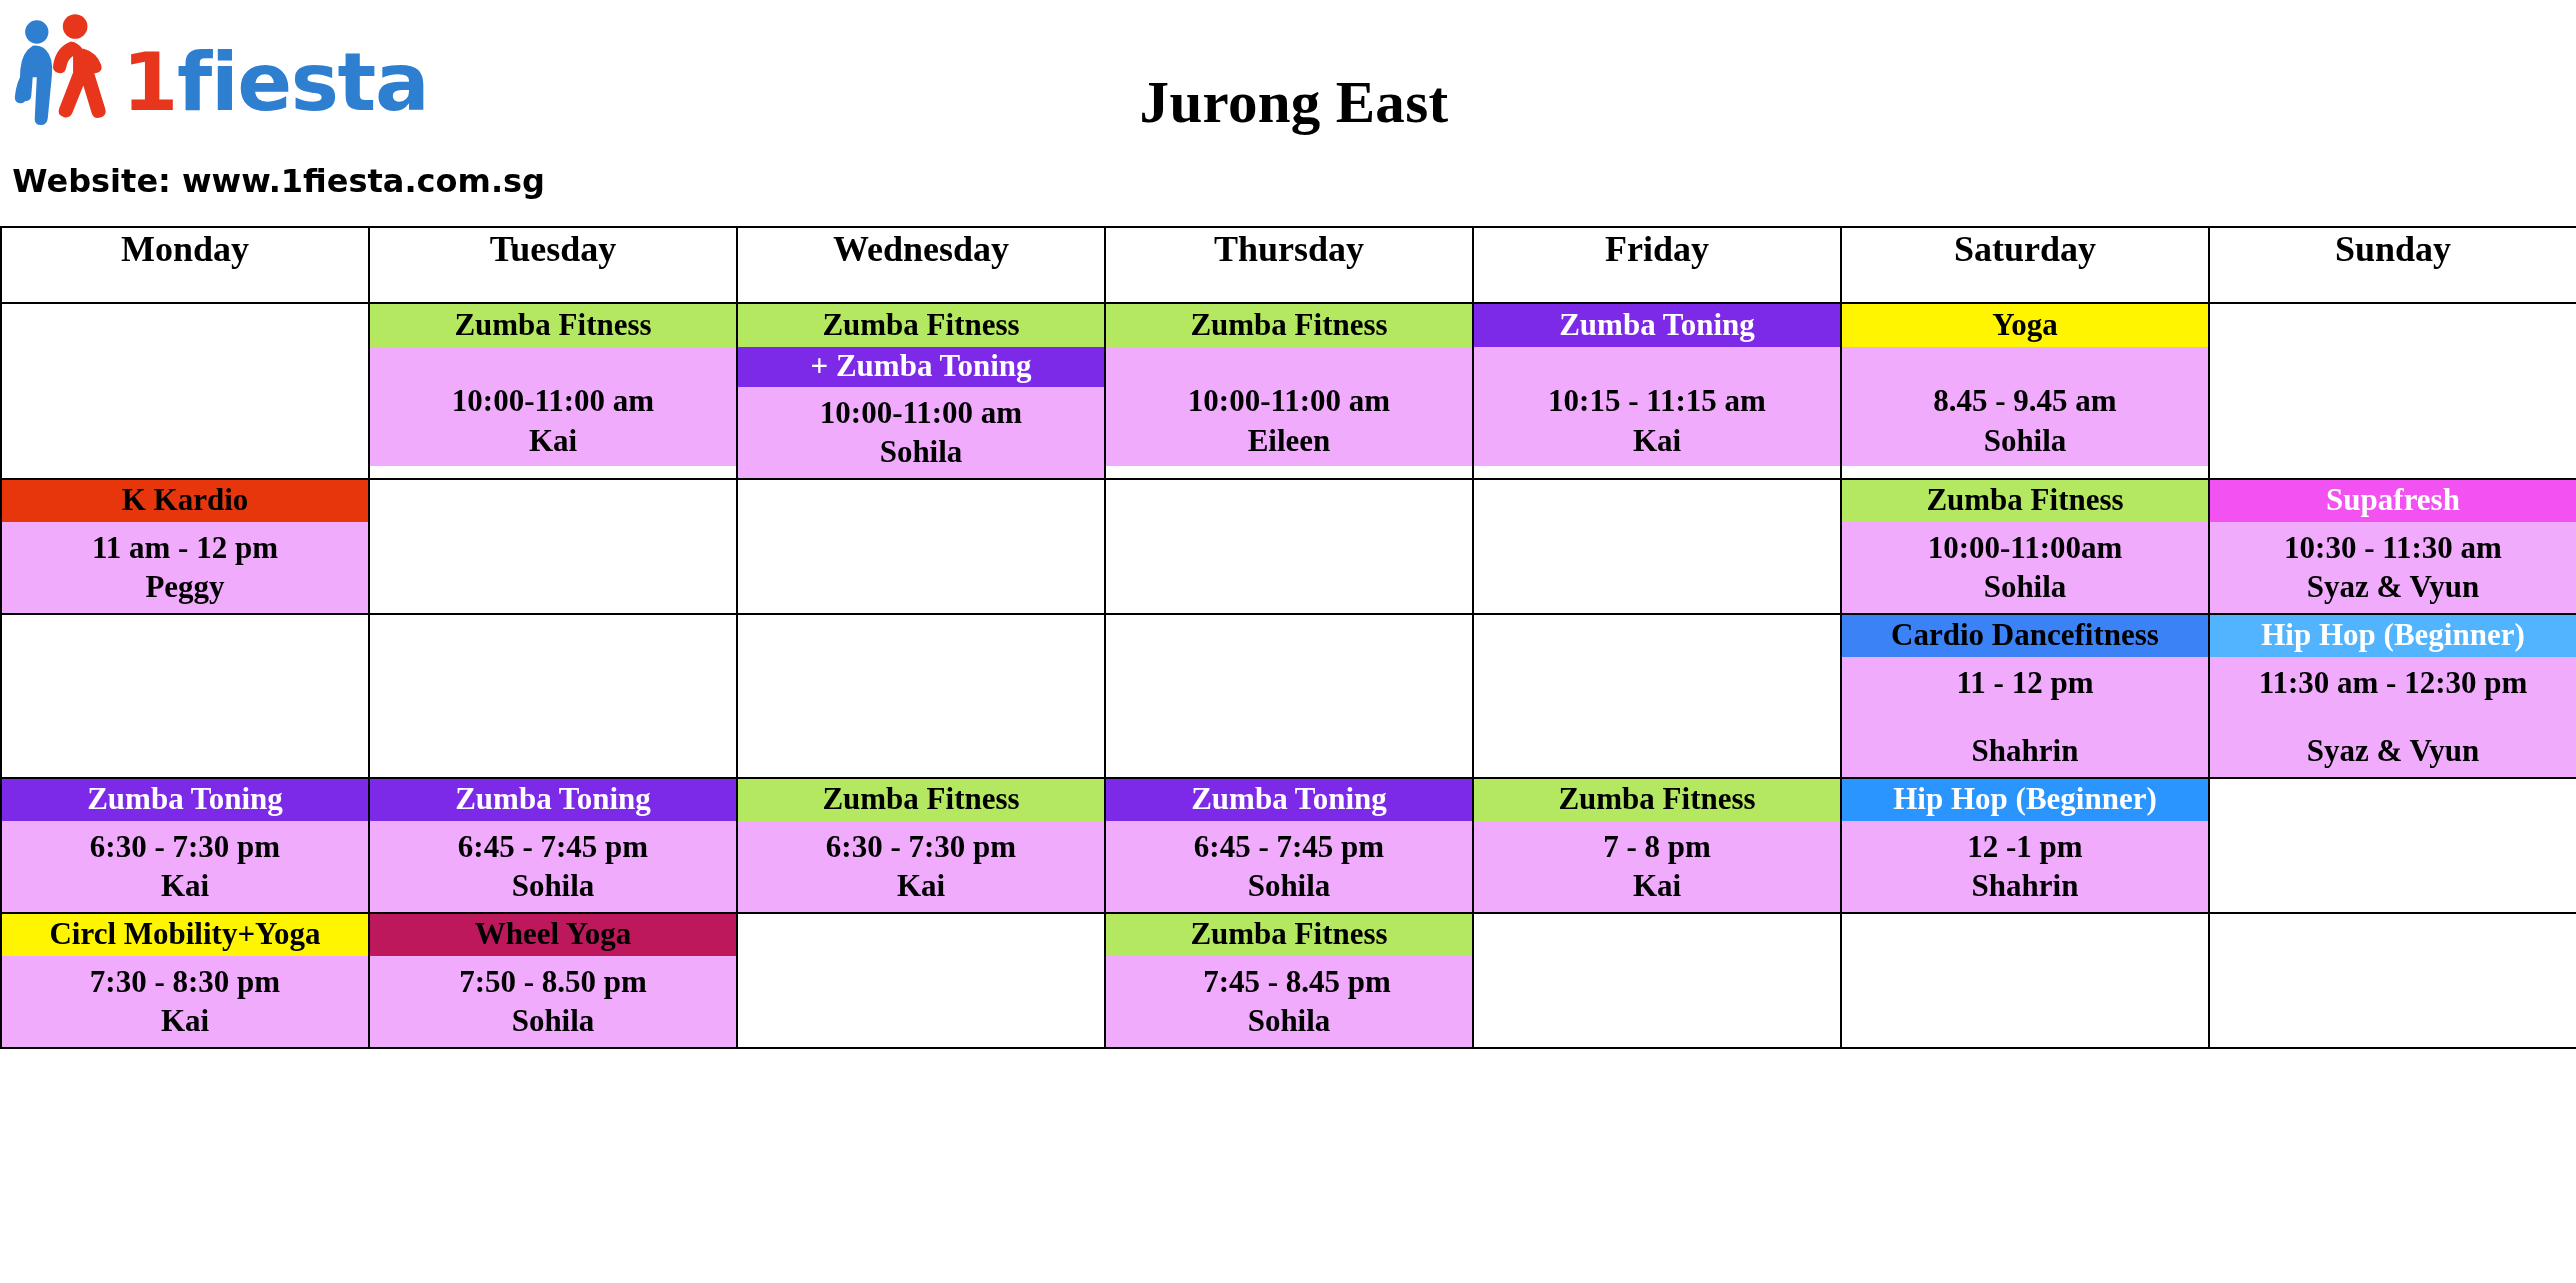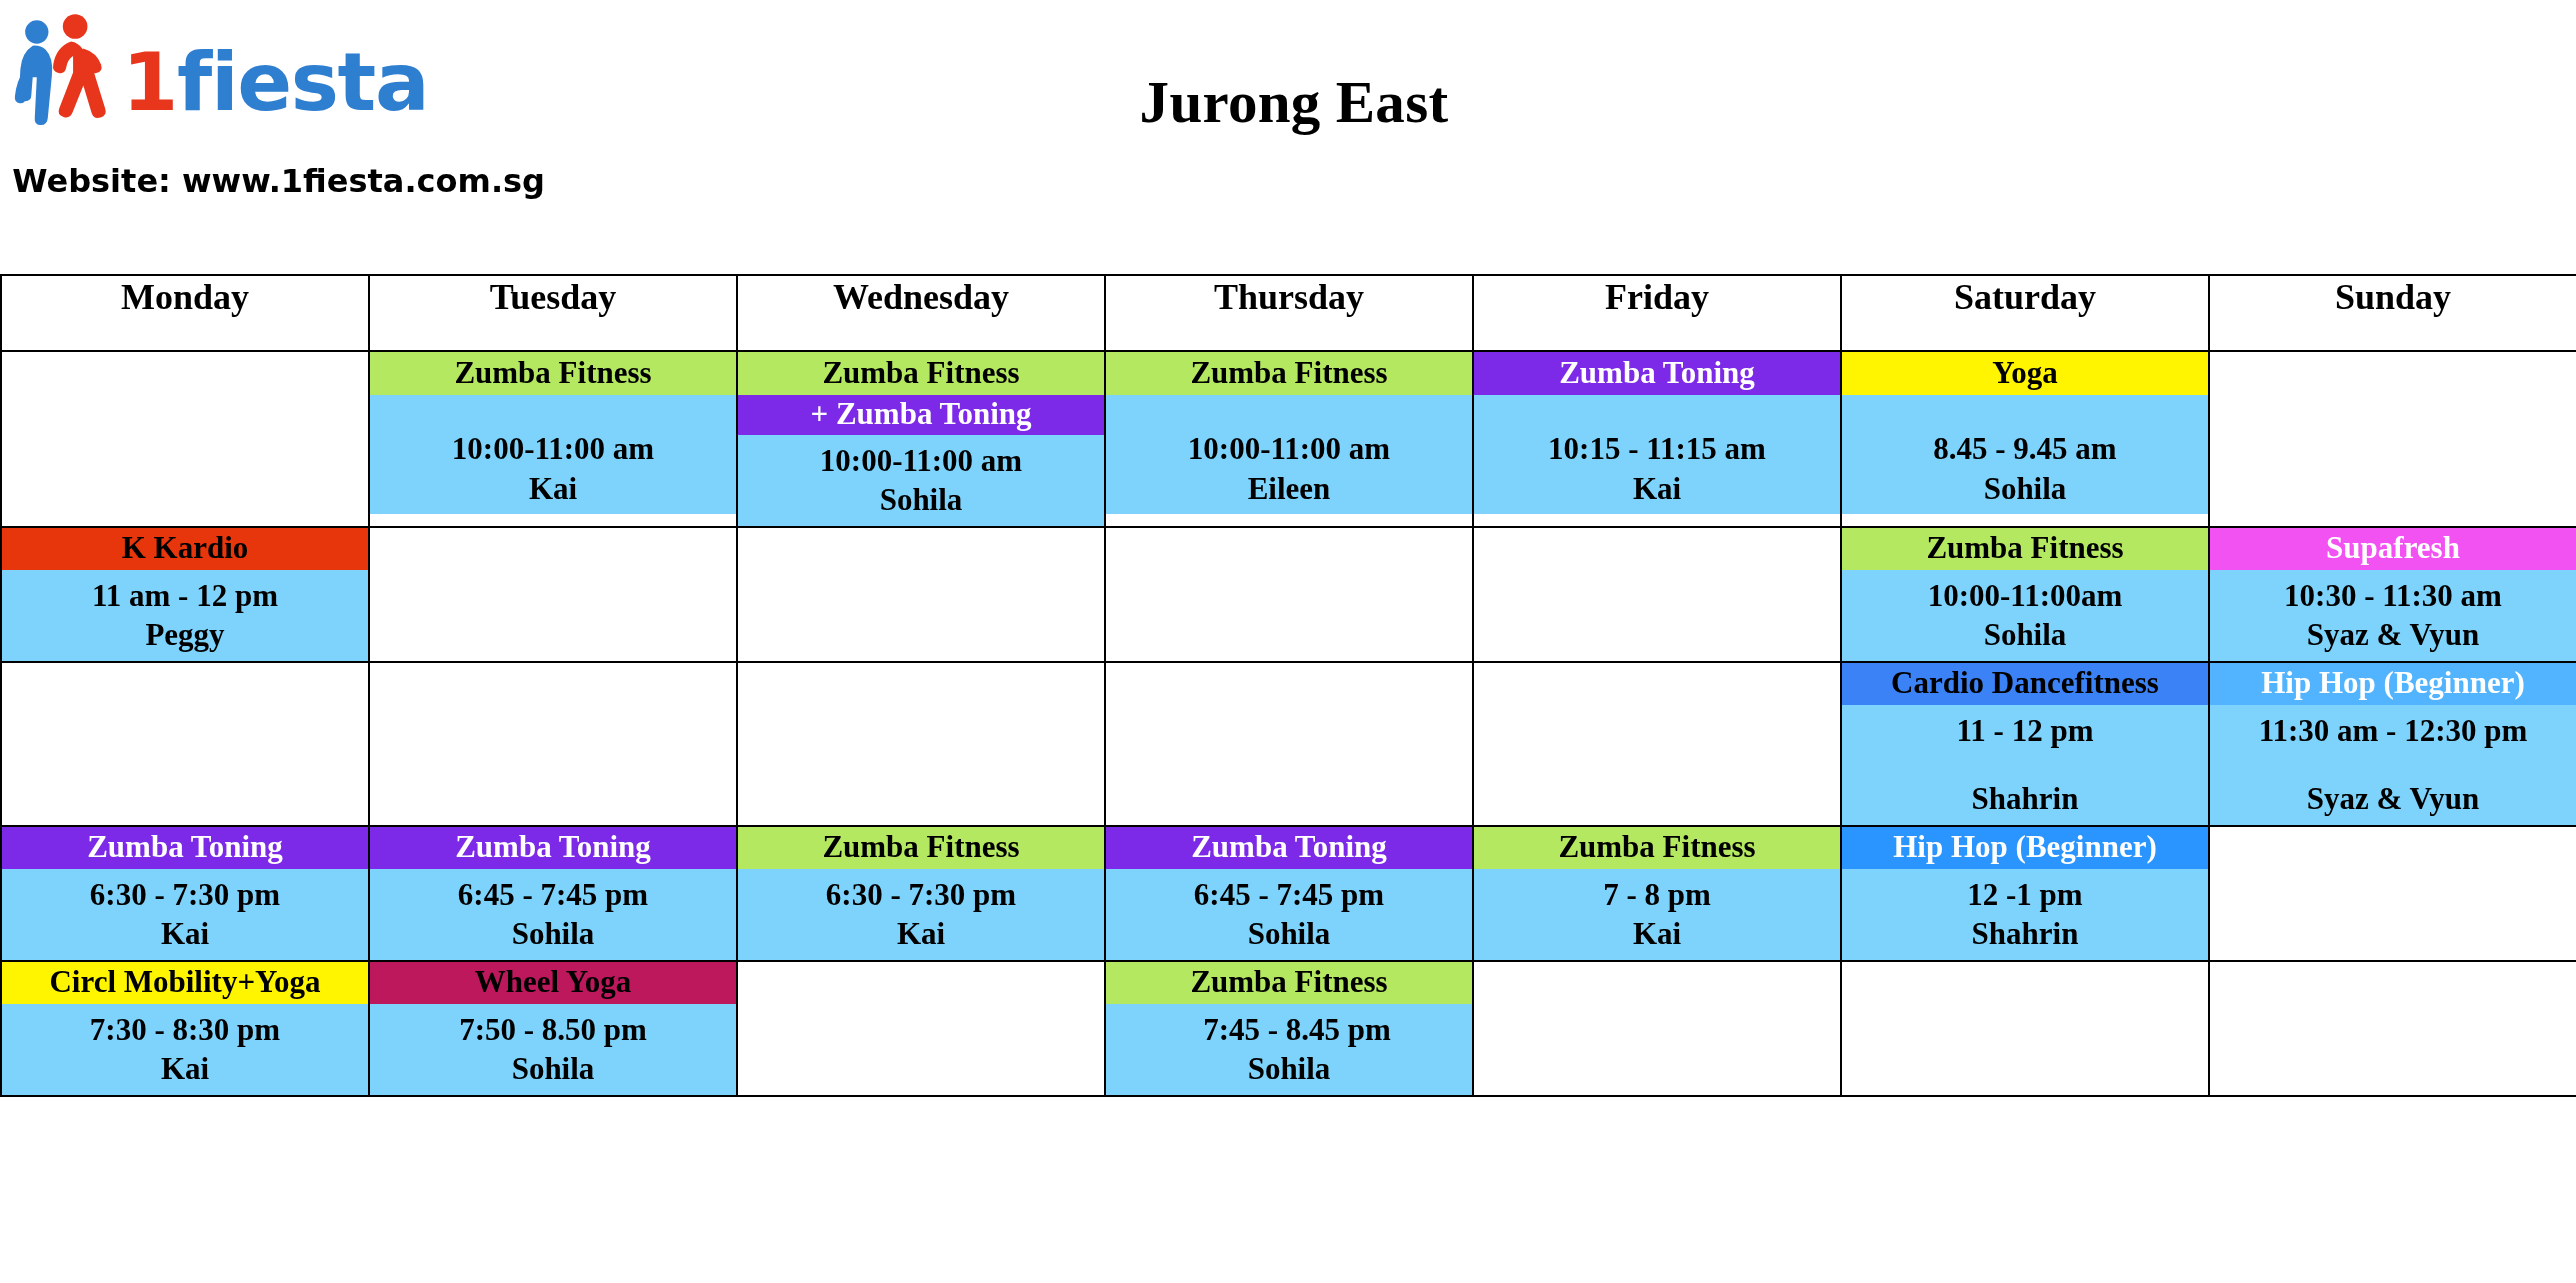--- a/index.html
+++ b/index.html
@@ -18,21 +18,21 @@
   .page {
     position: relative;
     width: 2576px;
     height: 1284px;
     box-sizing: border-box;
   }
 
   
   .header {
     position: relative;
-    height: 274px;
+    height: 226px;
   }
 
   .brand {
     position: absolute;
     left: 12.3px;
     top: 5.5px;
     width: 520px;
   }
   .logo-row {
     display: flex;
@@ -127,21 +127,21 @@
     padding: 1.4px 1.4px 2.7px 1.4px;
     white-space: nowrap;
   }
   .cls-body {
     display: block;
     padding: 5.5px 1.4px 5.5px 1.4px;
     font-family: "Liberation Serif", serif;
     font-weight: bold;
     font-size: 31px;
     line-height: 1.28;
-    background: #7dd3fc;
+    background: #f0abfc;
   }
   .cls-body .spacer { display: block; height: 29px; }
   .empty { background: #ffffff; }
 
   .row-a td { height: 120px; }
   .row-b td { height: 103px; border-radius: 18px; }
   .row-c td { height: 103px; }
   .row-d td { height: 87px; }
   .row-e td { height: 87px; }
 </style>

